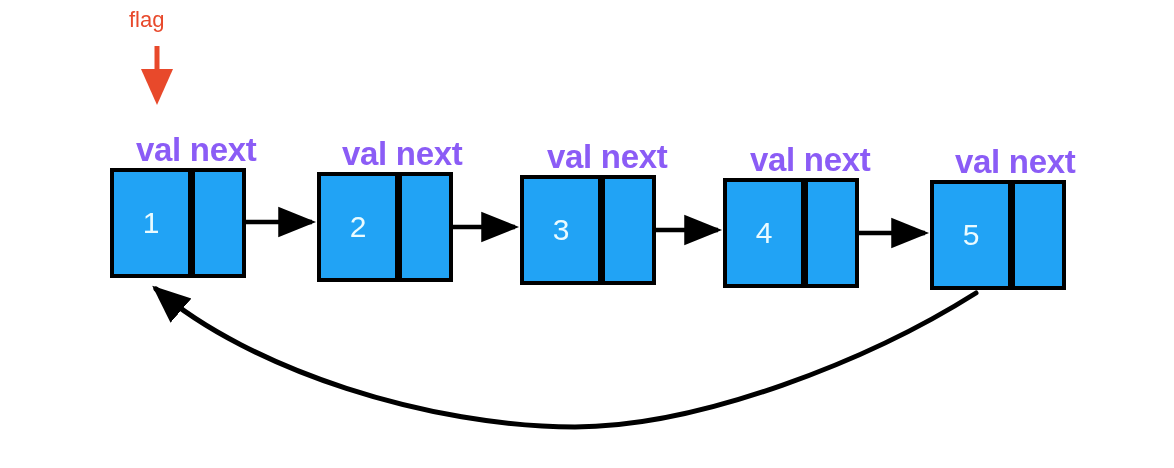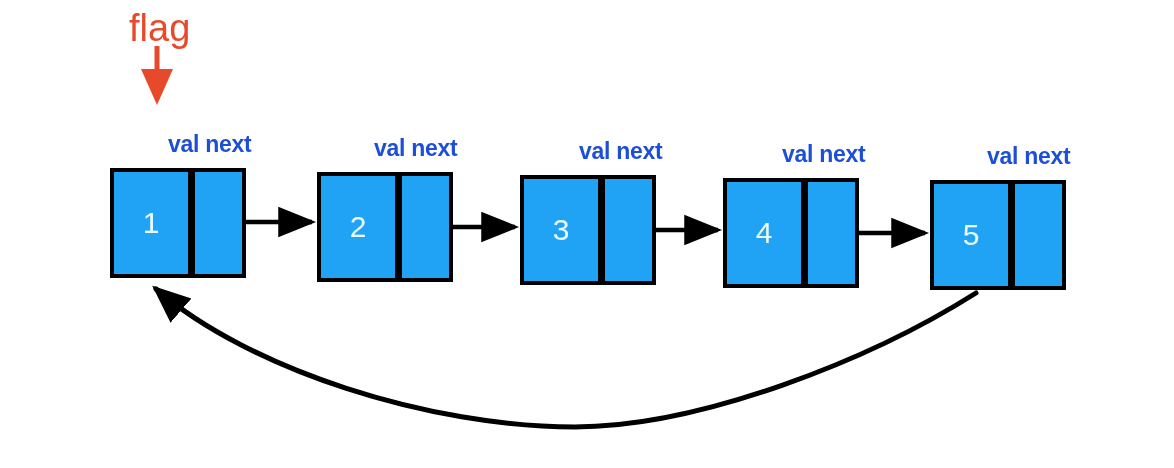--- a/index.html
+++ b/index.html
@@ -25,32 +25,31 @@
   .val-text{
     color:#EAFBFF;
     font-size:30px;
     font-weight:400;
     line-height:1;
     font-family:"Liberation Sans", sans-serif;
     user-select:none;
   }
   .node-label{
     position:absolute;
-    color:#1d4ed8;
-    font-size:23px;
+    color:#8b5cf6;
+    font-size:33px;
     font-weight:bold;
     letter-spacing:-0.3px;
     white-space:nowrap;
     font-family:"Liberation Sans", sans-serif;
-    margin-left:32px;
   }
   .flag-label{
     position:absolute;
     color:#E8492B;
-    font-size:38px;
+    font-size:22px;
     font-weight:400;
     white-space:nowrap;
     font-family:"Liberation Sans", sans-serif;
   }
 </style>
 </head>
 <body>
 
 <div id="stage">
 

